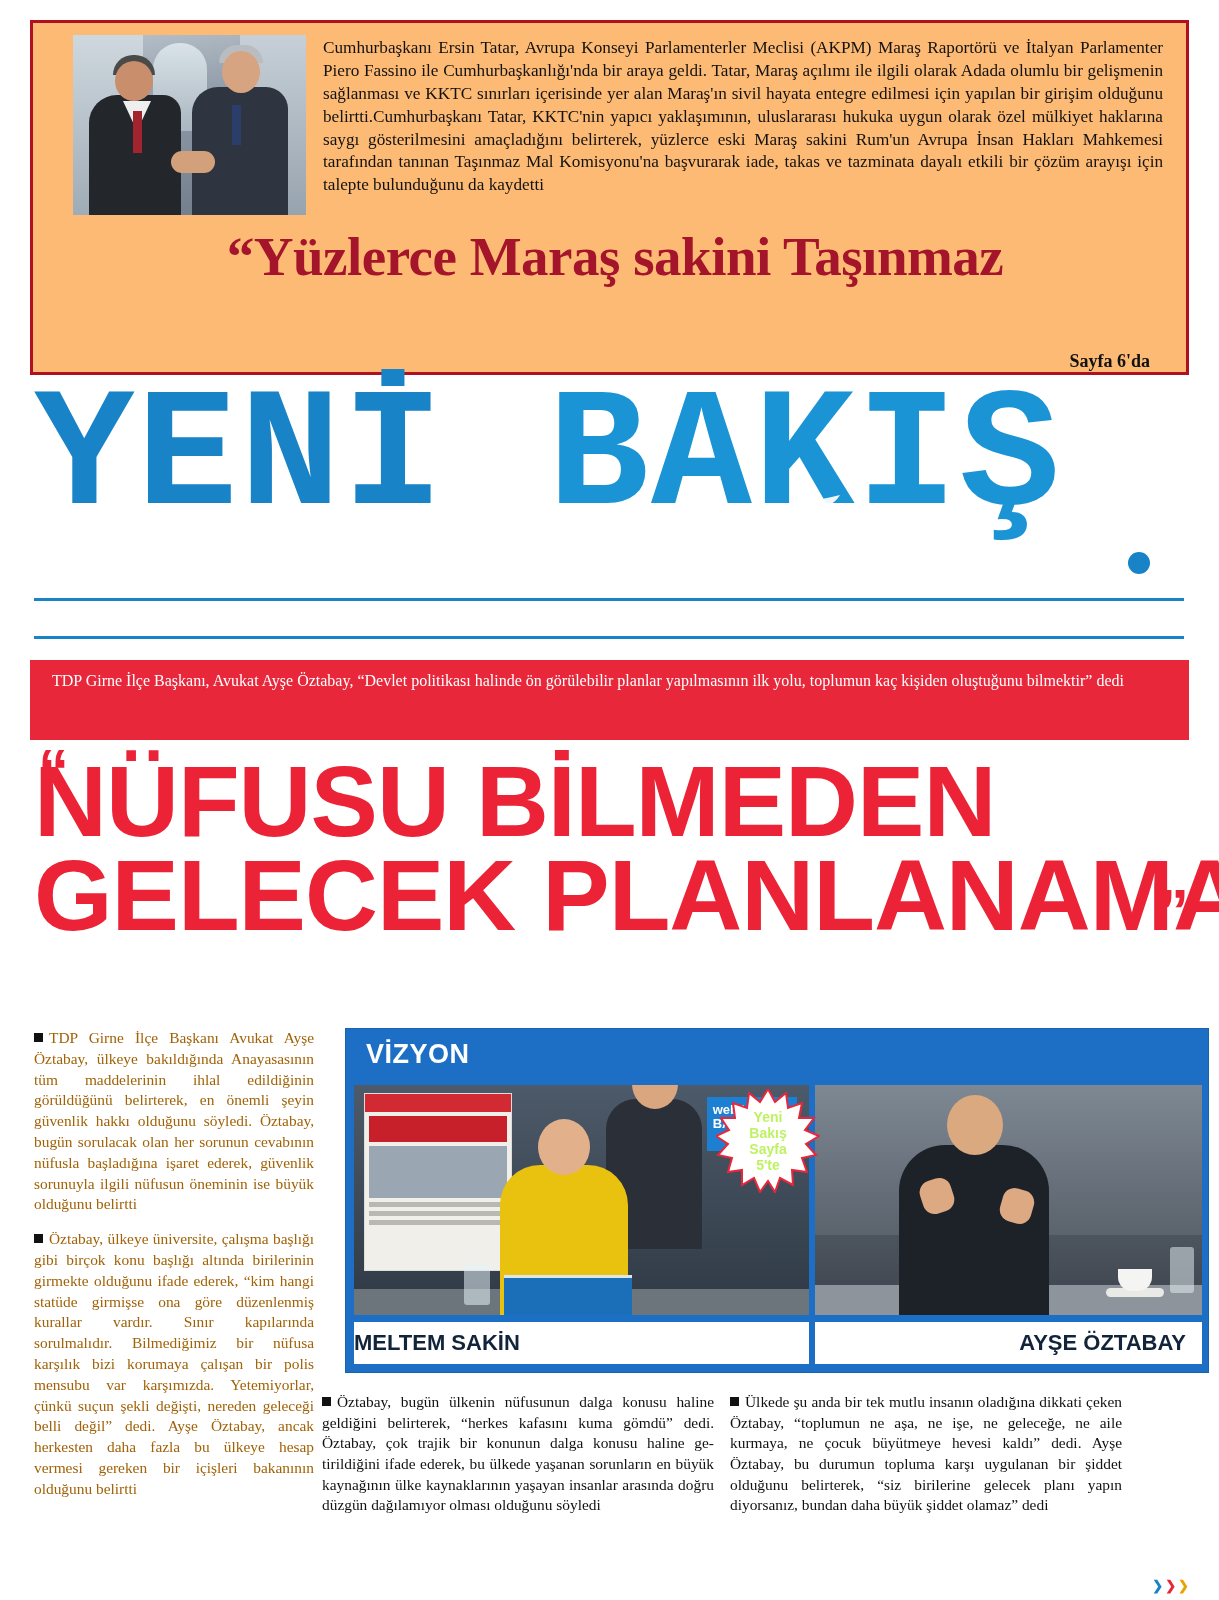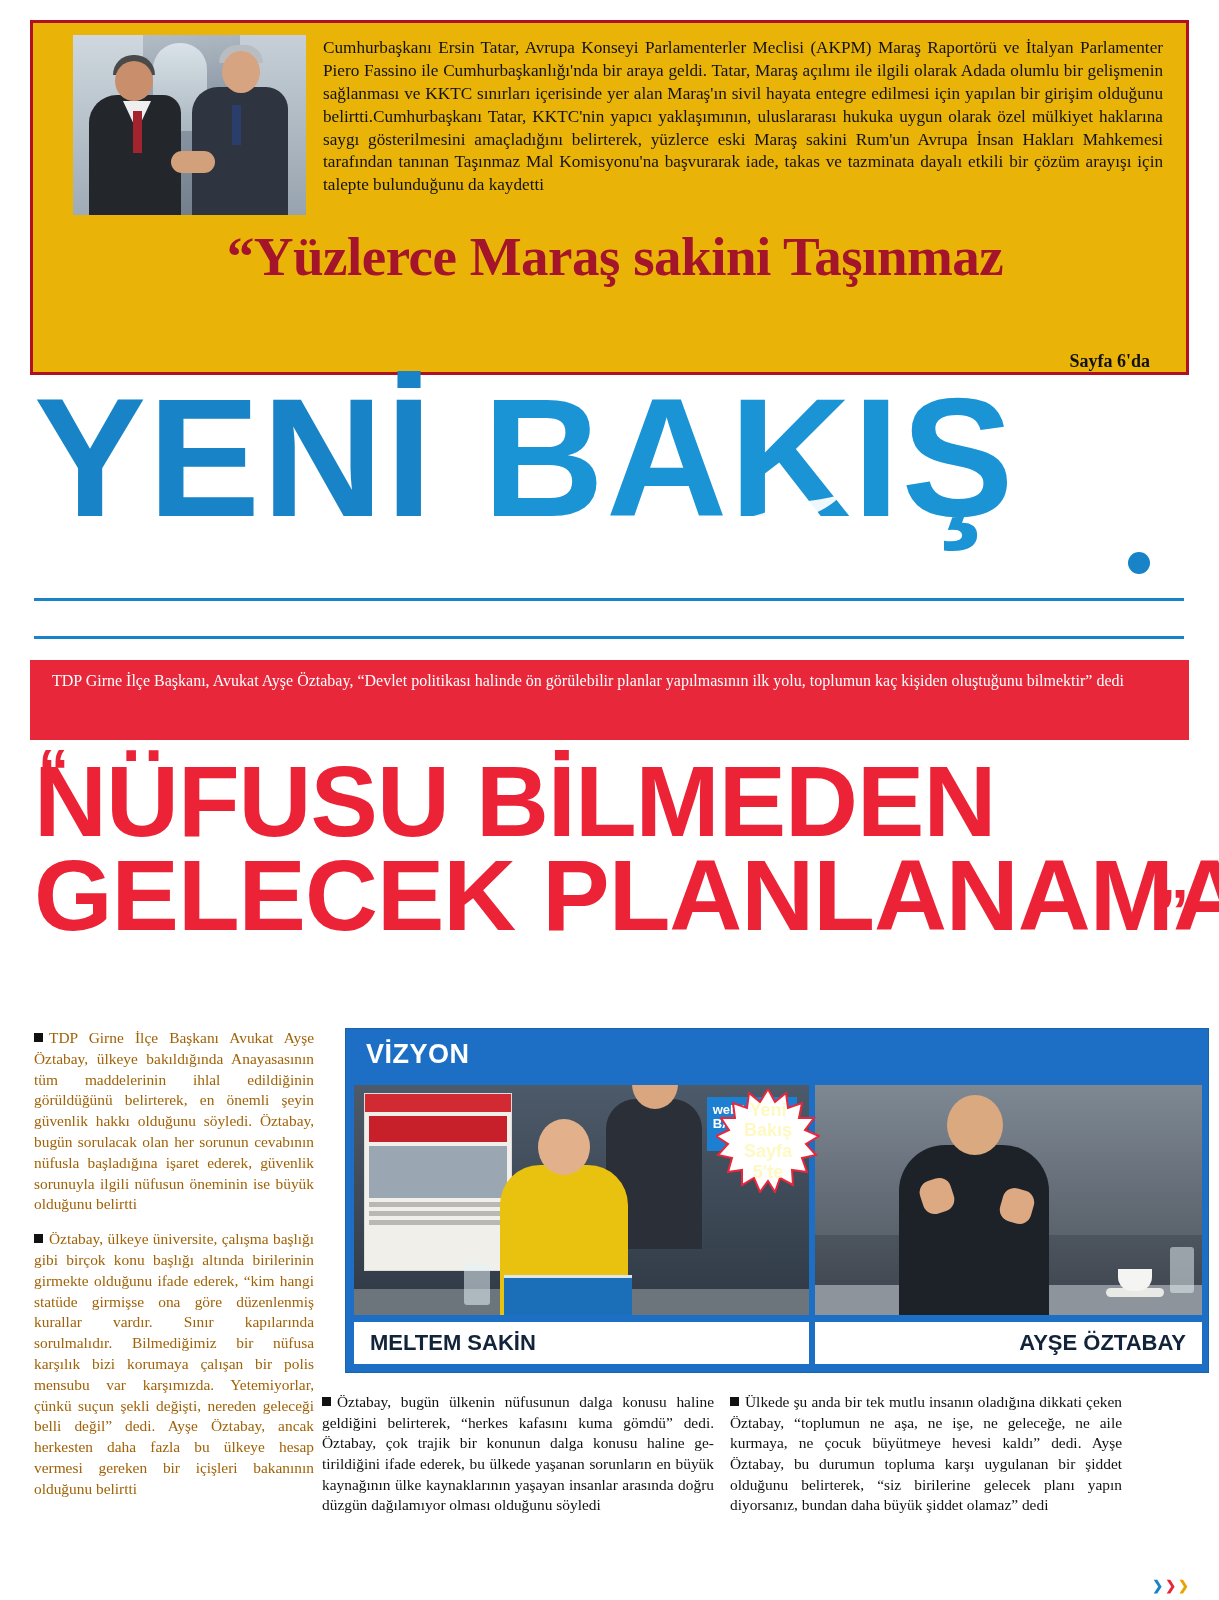--- a/index.html
+++ b/index.html
@@ -17,21 +17,21 @@
     height: 1600px;
     background: #fff;
   }
 
   
   .top-banner {
     position: absolute;
     left: 30px; top: 20px;
     width: 1159px; height: 355px;
     border: 3px solid #b01020;
-    background: #eab308;
+    background: #fdba74;
   }
   .top-photo {
     position: absolute;
     left: 40px; top: 12px;
     width: 233px; height: 180px;
     background: linear-gradient(170deg,#b9c3cc 0%, #8d99a6 40%, #6f7b88 100%);
     overflow: hidden;
   }
   .top-photo .stat {
     position:absolute; left:80px; top:8px; width:54px; height:88px;
@@ -113,21 +113,21 @@
   }
 
   
   .masthead {
     position: absolute;
     left: 34px; top: 392px;
     width: 1150px; height: 210px;
   }
   .masthead .title {
     position:absolute; left:0; top:-18px; width:1150px;
-    font-family: Liberation Sans, sans-serif;
+    font-family: Liberation Mono, monospace;
     font-weight: bold;
     font-size: 168px;
     letter-spacing: 2px;
     color: #1884c7;
     line-height: 1;
     white-space: nowrap;
   }
   .masthead .title .kktc {
     color:#1b94d6;
   }
@@ -305,34 +305,34 @@
   .vr-glass { position:absolute; right:8px; bottom:22px; width:24px; height:46px; background: rgba(235,245,250,0.5); border-radius:3px;}
 
   .starburst {
     position:absolute; left: 370px; top: 60px;
     width: 104px; height: 104px;
     z-index: 20;
   }
   .starburst .txt {
     position:absolute; inset:0;
     display:flex; align-items:center; justify-content:center; flex-direction:column;
-    color:#fef9c3; font-family:"Liberation Sans", sans-serif; font-weight:bold;
-    font-size:18px; line-height:1.15; text-align:center;
+    color:#bef264; font-family:"Liberation Sans", sans-serif; font-weight:bold;
+    font-size:14px; line-height:1.15; text-align:center;
   }
 
   .name-bar {
     position:absolute; left:8px; bottom:8px; width:848px; height:42px;
     display:flex; gap:6px;
   }
   .name-cell {
     background:#ffffff; display:flex; align-items:center;
     font-family:"Liberation Sans", sans-serif; font-weight:bold; font-size:22px;
     color:#12243a;
   }
-  .name-left { width: 54%; padding-left: 16px; }
+  .name-left { width: 54%; }
   .name-right { width: 46%; justify-content: flex-end; padding-right: 16px; }
 
   
   .bot-col {
     position:absolute; top:1392px;
     font-size:15.4px; line-height:1.34; text-align:justify; color:#111;
   }
   .bot-col-1 { left:322px; width:392px; }
   .bot-col-2 { left:730px; width:392px; }
   .bot-col p { margin:0; }

